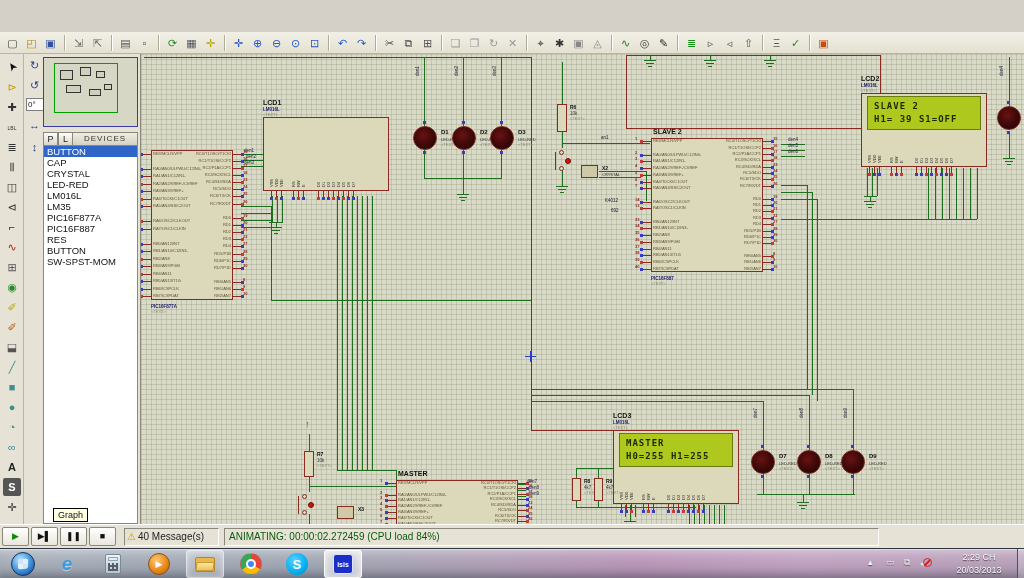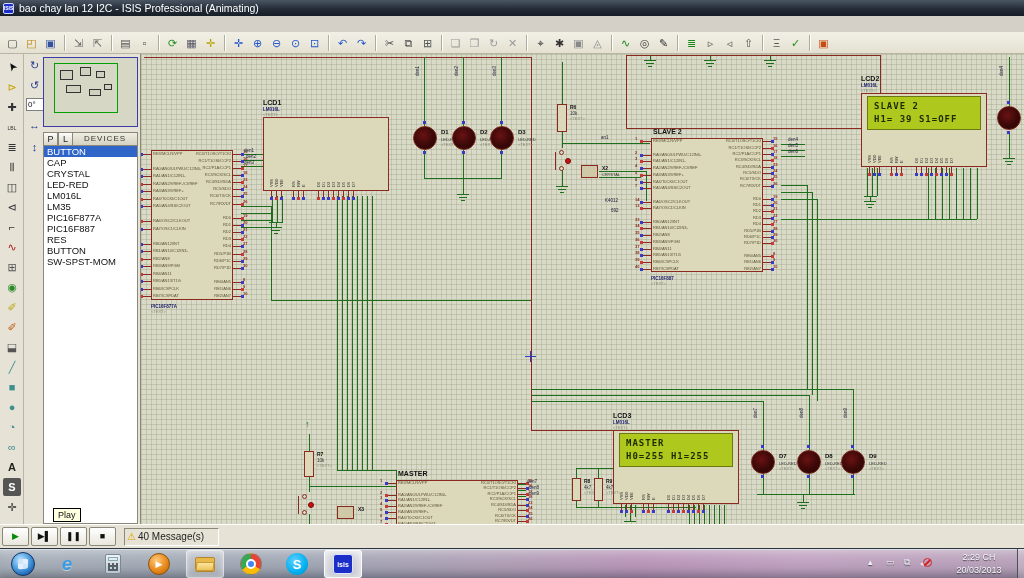--- a/index.html
+++ b/index.html
@@ -120,24 +120,20 @@
   #vol-mute { position:absolute; top:9px; width:12px; height:12px; }
   #vol-mute .spk { position:absolute; left:0; top:2px; font-size:8px; color:#e8ecf0; line-height:8px;}
   #vol-mute .ring { position:absolute; right:0; top:0; width:9px; height:9px; border:1.5px solid #d42020; border-radius:50%;}
   #vol-mute .slash { position:absolute; right:1px; top:3.5px; width:8px; height:1.5px; background:#d42020; transform:rotate(-45deg);}
 </style>
 </head>
 <body>
 
 <div id="screen">
 
-  <div id="titlebar">
-    <div id="app-icon">ISIS</div>
-    <span>bao chay lan 12 I2C - ISIS Professional (Animating)</span>
-  </div>
 
   <div id="toolbar">
       <div class="tb-icon" style="color: rgb(68, 68, 68);">▢</div>
       <div class="tb-icon" style="color: rgb(184, 134, 11);">◰</div>
       <div class="tb-icon" style="color: rgb(51, 81, 158);">▣</div>
       <div class="tb-sep"></div>
       <div class="tb-icon" style="color: rgb(102, 102, 102);">⇲</div>
       <div class="tb-icon" style="color: rgb(102, 102, 102);">⇱</div>
       <div class="tb-sep"></div>
       <div class="tb-icon" style="color: rgb(85, 85, 85);">▤</div>
@@ -988,23 +984,26 @@
 
   <div id="statusbar">
     <div class="pb-btn" style="color:#0a8a0a">▶</div>
     <div class="pb-btn">▶▌</div>
     <div class="pb-btn">❚❚</div>
     <div class="pb-btn">■</div>
     <div id="msg-panel">
       <span id="warn-ic">⚠</span>
       <span>40 Message(s)</span>
     </div>
+    <div id="anim-panel">
+      <span>ANIMATING: 00:00:02.272459 (CPU load 84%)</span>
+    </div>
   </div>
 
-  <div id="tooltip">Play</div>
+  <div id="tooltip">Graph</div>
 
   <div id="taskbar">
     <div id="tray-area"></div>
     <div id="clock">
       <div>2:29 CH</div>
       <div>20/03/2013</div>
     </div>
     <div id="show-desktop"></div>
   <div class="tb-app" style="left: 4px;">
         <div style="width: 24px; height: 24px; border-radius: 50%; background: radial-gradient(circle at 38% 32%, rgb(191, 230, 255) 0%, rgb(79, 159, 224) 45%, rgb(28, 95, 176) 80%, rgb(13, 58, 120) 100%); border: 1px solid rgb(18, 54, 94); display: flex; align-items: center; justify-content: center;">

